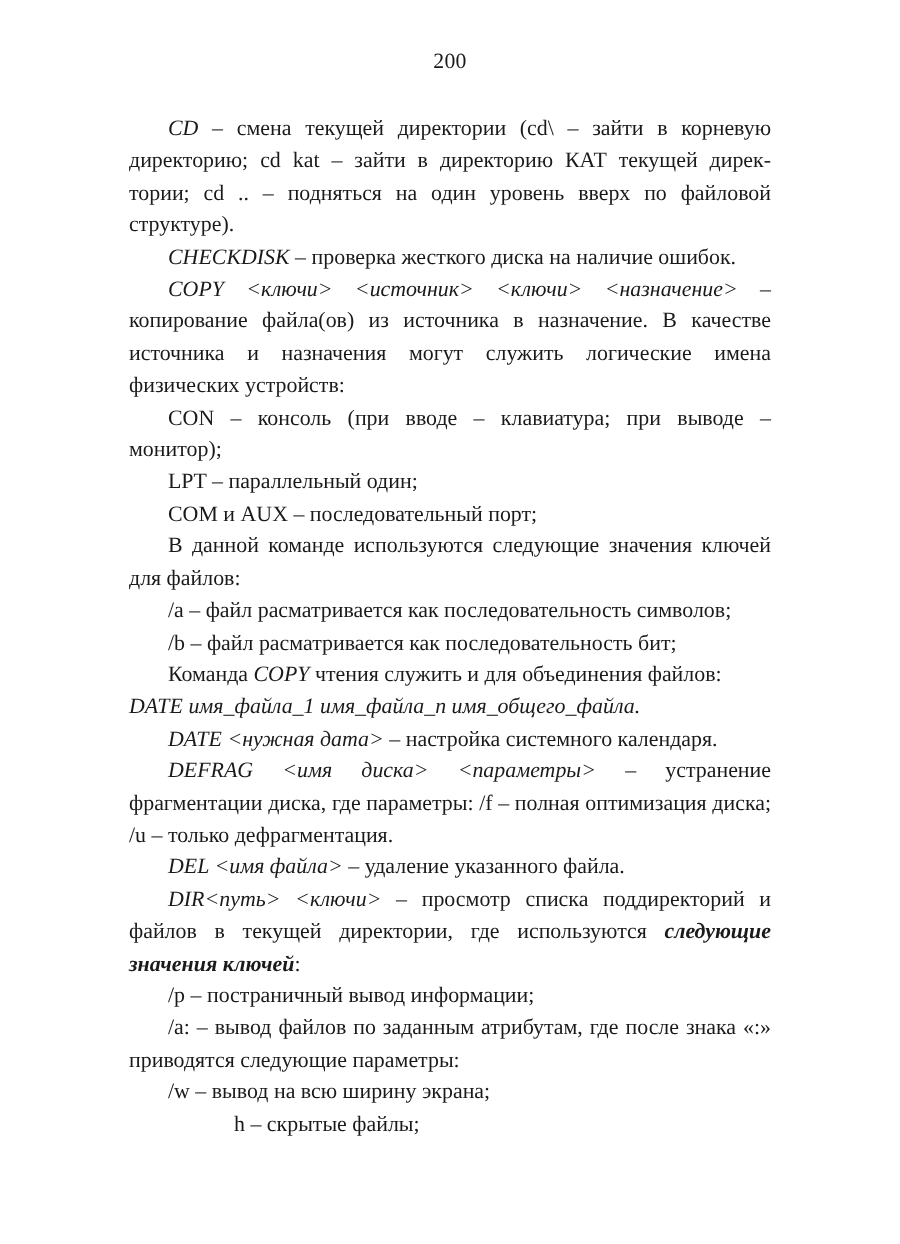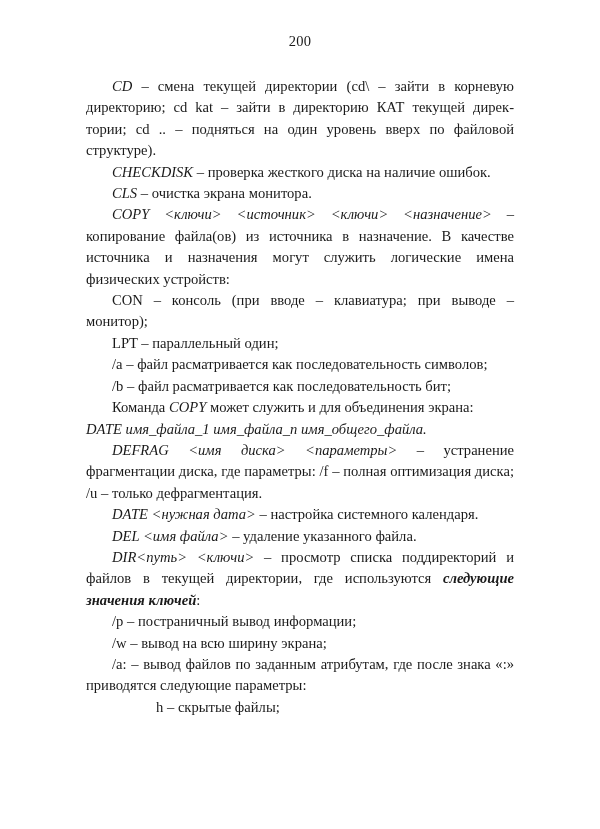--- a/index.html
+++ b/index.html
@@ -79,51 +79,52 @@
 <div class="page">
 
   <div class="page-number">200</div>
 
   <div class="body-text">
 
     <p class="para"><i>CD</i><span> – смена текущей директории (cd\ – зайти в корневую директорию; cd kat – зайти в директорию КАТ текущей дирек-тории; cd .. – подняться на один уровень вверх по файловой структуре).</span></p>
 
     <p class="para"><i>CHECKDISK</i><span> – проверка жесткого диска на наличие ошибок.</span></p>
 
-    <p class="para"><i>CLS</i><span> – очистка экрана монитора.</span></p>
 
     <p class="para"><i>COPY</i><i> &lt;ключи&gt; &lt;источник&gt; &lt;ключи&gt; &lt;назначение&gt;</i><span> – копирование файла(ов) из источника в назначение. В качестве источника и назначения могут служить логические имена физических устройств:</span></p>
 
     <p class="para">CON – консоль (при вводе – клавиатура; при выводе – монитор);</p>
 
     <p class="para">LPT  – параллельный один;</p>
 
+    <p class="para">COM и AUX – последовательный порт;</p>
 
 
+    <p class="para">В данной команде используются следующие значения ключей для файлов:</p>
 
     <p class="para">/a – файл расматривается как последовательность символов;</p>
 
     <p class="para">/b – файл расматривается как последовательность бит;</p>
 
 
-    <p class="para"><span>Команда </span><i>COPY</i><span> может служить и для объединения экрана:</span></p>
+    <p class="para"><span>Команда </span><i>COPY</i><span> чтения служить и для объединения файлов:</span></p>
 
     <p class="para noindent"><i>DATE имя_файла_1 имя_файла_n имя_общего_файла.</i></p>
 
+    <p class="para"><i>DATE</i><i> &lt;нужная дата&gt;</i><span> – настройка системного календаря.</span></p>
+
     <p class="para"><i>DEFRAG</i><i> &lt;имя диска&gt; &lt;параметры&gt;</i><span> – устранение фрагментации диска, где параметры: /f – полная оптимизация диска; /u – только дефрагментация.</span></p>
-
-    <p class="para"><i>DATE</i><i> &lt;нужная дата&gt;</i><span> – настройка системного календаря.</span></p>
 
     <p class="para"><i>DEL</i><i> &lt;имя файла&gt;</i><span> – удаление указанного файла.</span></p>
 
     <p class="para"><i>DIR</i><i>&lt;путь&gt; &lt;ключи&gt;</i><span> – просмотр списка поддиректорий и файлов в текущей директории, где используются </span><span class="bi">следующие значения ключей</span><span>:</span></p>
 
     <p class="para">/p – постраничный вывод информации;</p>
 
+    <p class="para">/a: – вывод файлов по заданным атрибутам, где после знака «:» приводятся следующие параметры:</p>
+
     <p class="para">/w – вывод на всю ширину экрана;</p>
-
-    <p class="para">/a: – вывод файлов по заданным атрибутам, где после знака «:» приводятся следующие параметры:</p>
 
 
     <p class="para deep">h – скрытые файлы;</p>
 
   </div>
 </div>
 
 </body></html>

